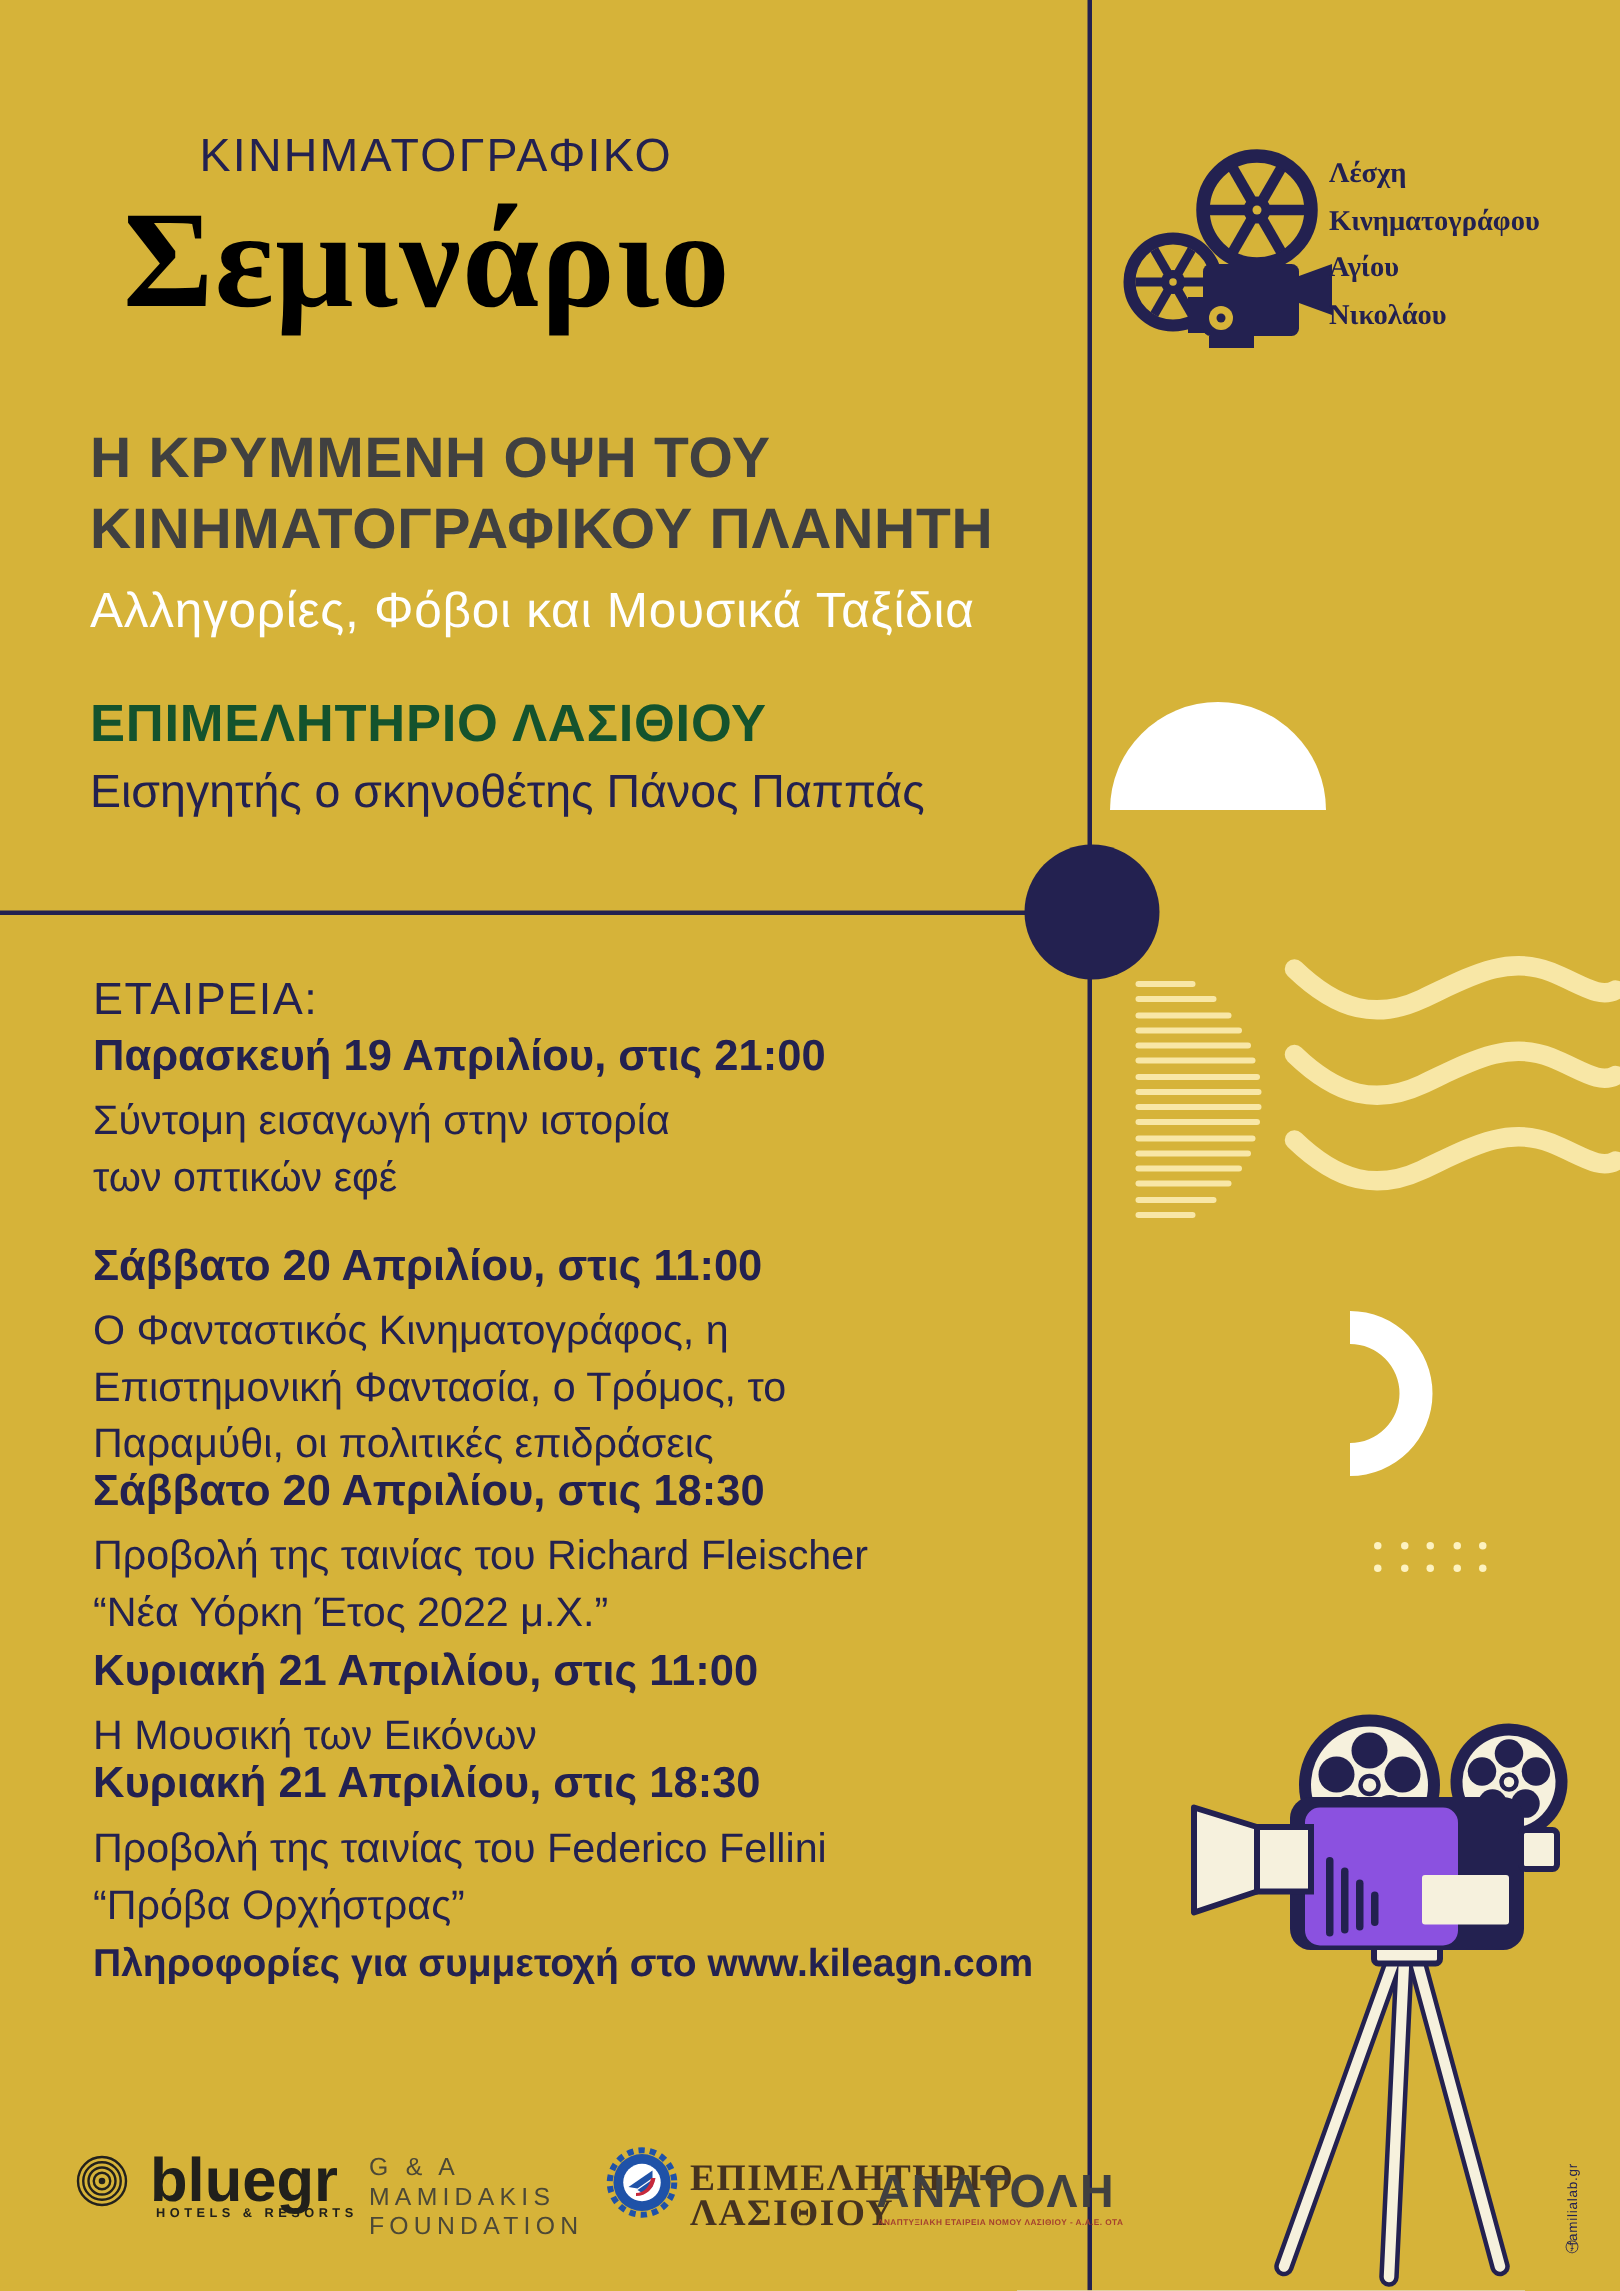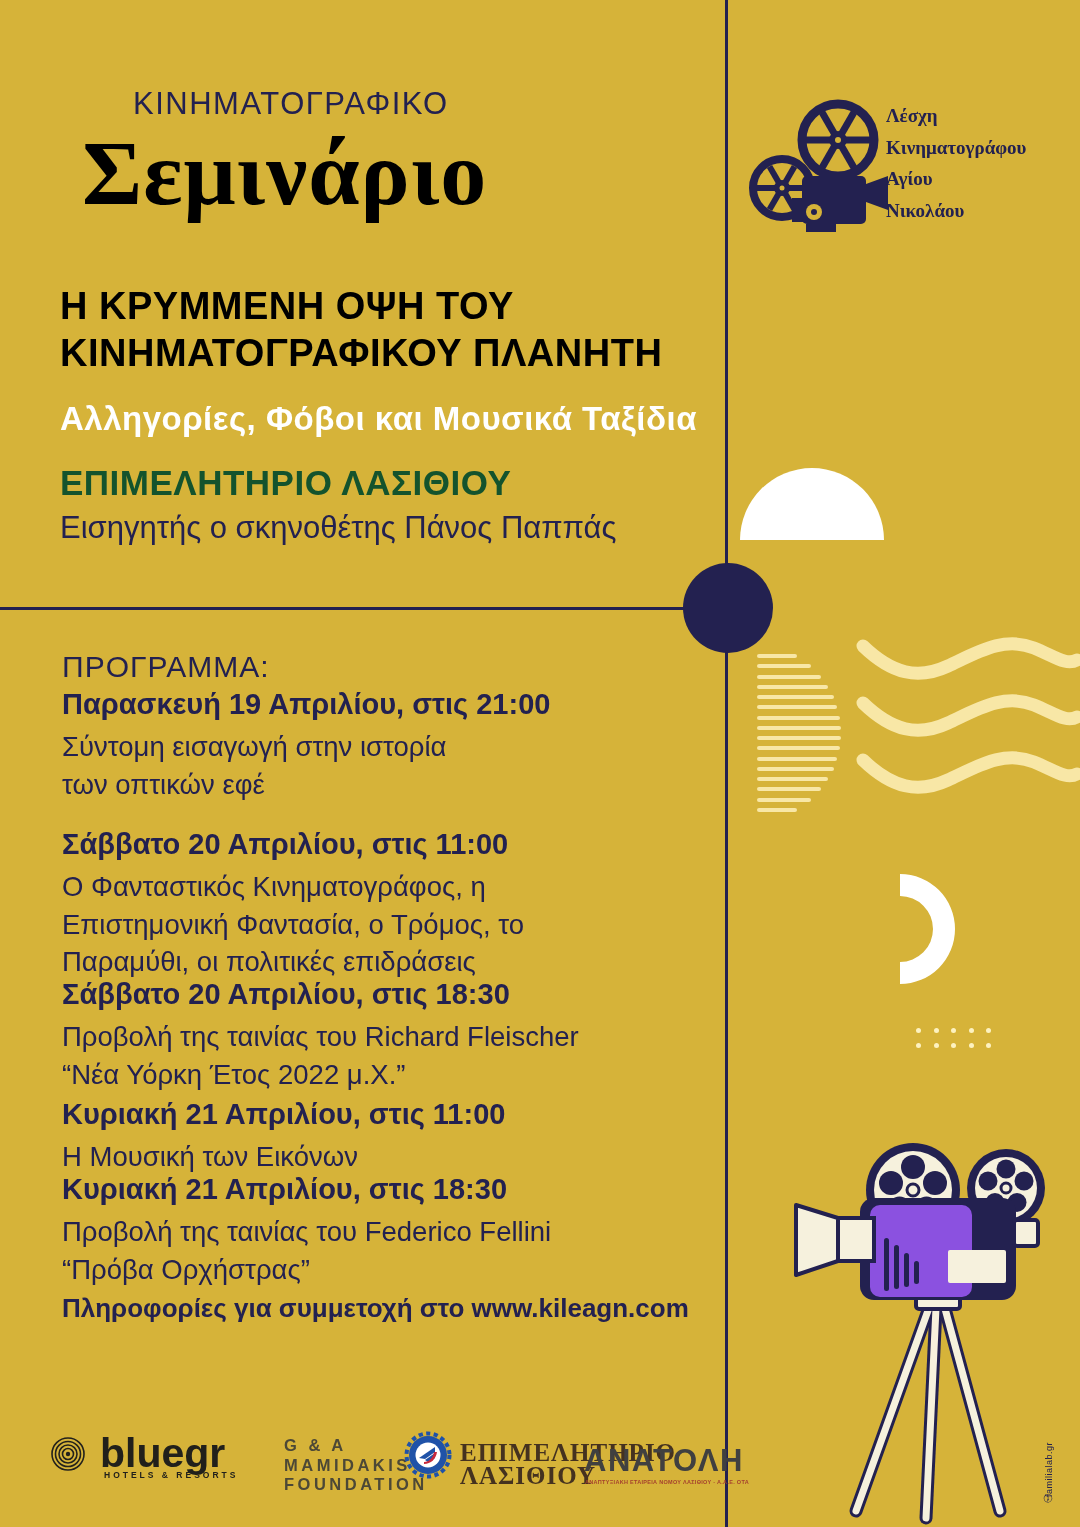--- a/index.html
+++ b/index.html
@@ -12,40 +12,40 @@
   
   .vline{left:725px;top:0;width:3px;height:1527px;background:#232150;}
   .hline{left:0;top:607px;width:686px;height:3px;background:#232150;}
   .dot-circle{left:683px;top:563px;width:90px;height:90px;border-radius:50%;background:#232150;}
   
   .kicker{left:133px;top:86px;font-size:31px;font-weight:400;letter-spacing:1.5px;color:#232150;}
   .big-title{left:82px;top:120px;font-family:"Liberation Serif",serif;font-weight:700;font-size:92px;color:#000000;letter-spacing:1px;}
   
   .club-text{left:886px;top:100px;font-family:"Liberation Serif",serif;font-weight:700;font-size:19px;line-height:31.5px;color:#232150;}
   
-  .ev-title{left:60px;top:283px;font-size:38px;font-weight:700;line-height:47px;letter-spacing:0.5px;color:#000000;}
-  .ev-sub{left:60px;top:400px;font-size:33px;font-weight:700;color:#ffffff;letter-spacing:0.5px;}
+  .ev-title{left:60px;top:283px;font-size:38px;font-weight:700;line-height:47px;letter-spacing:0.5px;color:#404040;}
+  .ev-sub{left:60px;top:388px;font-size:33px;font-weight:400;color:#ffffff;letter-spacing:0.5px;}
   .venue{left:60px;top:463px;font-size:35px;font-weight:700;letter-spacing:0.5px;color:#14532d;}
   .presenter{left:60px;top:510px;font-size:31px;font-weight:400;color:#232150;}
   
   .prog-head{left:62px;top:650px;font-size:30px;font-weight:400;letter-spacing:1px;color:#232150;}
   .entry{left:62px;width:600px;color:#232150;}
   .entry .dt{font-size:29px;font-weight:700;margin-bottom:7px;}
   .entry .ln{font-size:27.5px;font-weight:400;line-height:37.5px;}
   .info-line{left:62px;top:1293px;font-size:26px;font-weight:700;color:#232150;}
   
   .semicircle{left:740px;top:468px;width:144px;height:72px;background:#ffffff;border-radius:144px 144px 0 0;}
   .stripe-ball{left:757px;top:654px;width:84px;height:158px;display:flex;flex-direction:column;justify-content:space-between;}
   .stripe-ball .stripe{height:4px;border-radius:2px;background:#f8e7a6;}
   .dots-grid{left:916px;top:1028px;width:80px;height:22px;}
   .dots-grid .dot{position:absolute;width:5px;height:5px;border-radius:50%;background:#fdf2c0;}
   
   .bluegr-name{left:100px;top:1430px;font-size:41px;font-weight:700;letter-spacing:0px;color:#21201b;}
   .bluegr-tag{left:104px;top:1470px;font-size:8.5px;font-weight:700;letter-spacing:3px;color:#21201b;}
-  .mamidakis{left:246px;top:1436px;font-size:16.5px;font-weight:700;letter-spacing:3.5px;line-height:19.5px;color:#4c4836;margin-left:38px;}
+  .mamidakis{left:246px;top:1436px;font-size:16.5px;font-weight:400;letter-spacing:3.5px;line-height:19.5px;color:#4c4836;}
   .chamber-text{left:460px;top:1441px;font-family:"Liberation Serif",serif;font-size:25px;font-weight:700;line-height:23px;letter-spacing:1px;color:#45321f;}
   .anatoli-name{left:584px;top:1443px;font-size:31px;font-weight:800;letter-spacing:1.5px;color:#404040;}
   .anatoli-tag{left:585px;top:1479px;font-size:5.5px;font-weight:700;letter-spacing:0.3px;color:#a5402e;}
   
   .credit{left:1042px;top:1400px;height:110px;writing-mode:vertical-rl;transform:rotate(180deg);
     font-size:9px;color:#232150;letter-spacing:0.5px;display:flex;align-items:center;gap:3px;}
 </style>
 </head>
 <body>
 
@@ -98,21 +98,21 @@
   </div>
 
   <div class="abs ev-title">
     <div>Η ΚΡΥΜΜΕΝΗ ΟΨΗ ΤΟΥ</div>
     <div>ΚΙΝΗΜΑΤΟΓΡΑΦΙΚΟΥ ΠΛΑΝΗΤΗ</div>
   </div>
   <div class="abs ev-sub">Αλληγορίες, Φόβοι και Μουσικά Ταξίδια</div>
   <div class="abs venue">ΕΠΙΜΕΛΗΤΗΡΙΟ ΛΑΣΙΘΙΟΥ</div>
   <div class="abs presenter">Εισηγητής ο σκηνοθέτης Πάνος Παππάς</div>
 
-  <div class="abs prog-head">ΠΡΟΓΡΑΜΜΑ:</div>
+  <div class="abs prog-head">ΕΤΑΙΡΕΙΑ:</div>
 
   <div class="abs entry" style="top:688px">
     <div class="dt">Παρασκευή 19 Απριλίου, στις 21:00</div>
     <div class="ln">Σύντομη εισαγωγή στην ιστορία</div>
     <div class="ln">των οπτικών εφέ</div>
   </div>
   <div class="abs entry" style="top:828px">
     <div class="dt">Σάββατο 20 Απριλίου, στις 11:00</div>
     <div class="ln">Ο Φανταστικός Κινηματογράφος, η</div>
     <div class="ln">Επιστημονική Φαντασία, ο Τρόμος, το</div>

